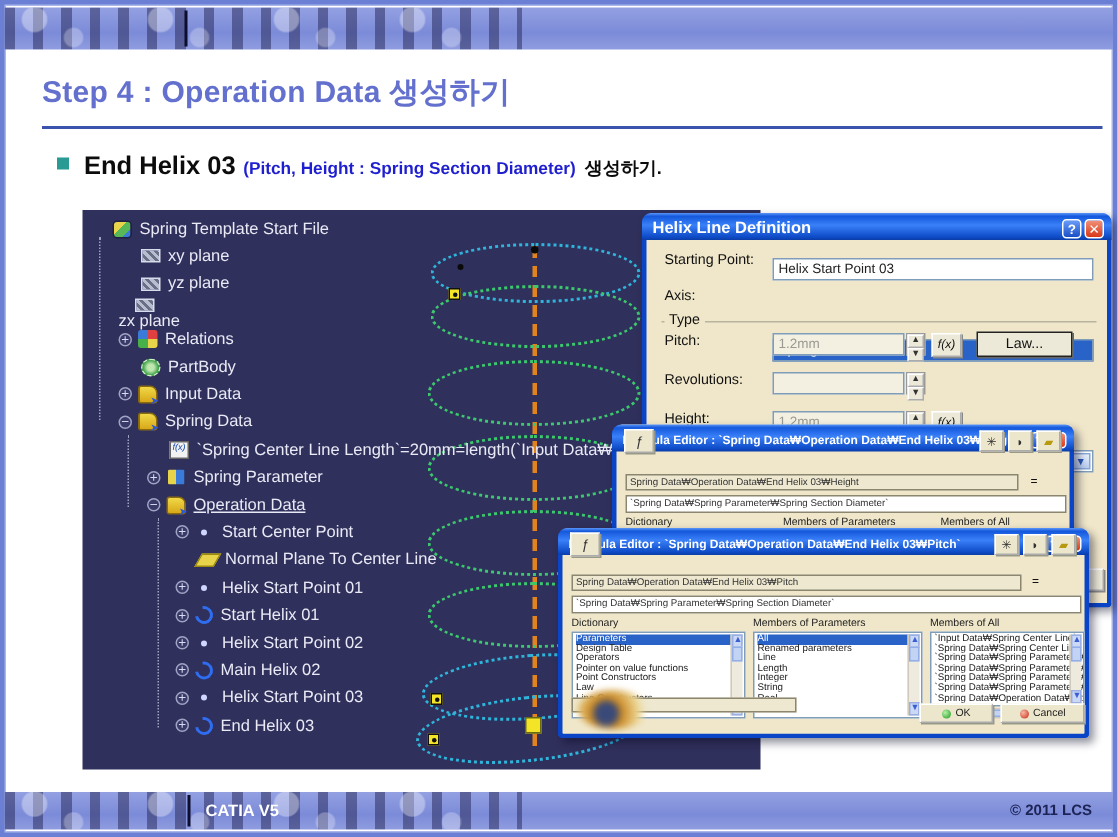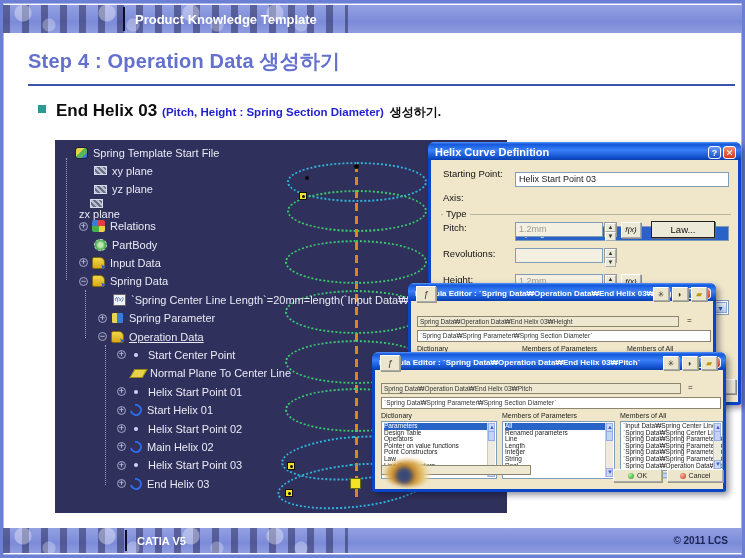--- a/index.html
+++ b/index.html
@@ -103,21 +103,20 @@
   #footer-right{position:absolute;right:14px;top:0;bottom:0;display:flex;align-items:center;color:#1c2456;font-weight:bold;font-size:10px;}
 </style>
 </head>
 <body>
 
 <div id="slide">
 
   <div class="band" style="top:5px;">
     <div class="pattern"></div>
     <div class="vline" style="left:120px;"></div>
-    <div class="btxt" style="left:132px;font-size:13px;">Product Knowledge Template</div>
   </div>
 
   <div id="step-title">Step 4 : Operation Data 생성하기</div>
   <div id="title-rule"></div>
 
   <div id="bullet-row">
     <span id="bullet-sq"></span>
     <span class="bl-main">End Helix 03</span>
     <span class="bl-paren">(Pitch, Height : Spring Section Diameter)</span>
     <span class="bl-suffix">생성하기.</span>
@@ -239,21 +238,21 @@
         <div class="trow" style="top: 335.2px; left: 62px;">
           <span class="exp">+</span>
           <span class="tic ic-helix"></span>
           <span class="tlb">End Helix 03</span>
         </div>
       </div>
   </div>
 
   <div class="xp" style="left:428px;top:142px;width:313px;height:263px;z-index:5;">
     <div class="xp-title" style="font-size:11px;">
-      <span class="ttxt">Helix Curve Definition</span>
+      <span class="ttxt">Helix Line Definition</span>
       <span class="tbtn q">?</span>
       <span class="tbtn x">✕</span>
     </div>
     <div class="lbl" style="left:12px;top:26px;font-size:9.5px;">Starting Point:</div>
     <div class="inp" style="left:84px;top:30px;width:214px;height:15px;font-size:9px;">Helix Start Point 03</div>
     <div class="lbl" style="left:12px;top:50px;font-size:9.5px;">Axis:</div>
     <div class="inp sel" style="left:84px;top:52px;width:214px;height:15px;font-size:9px;">Spring Center Line</div>
     <div class="lbl" style="left:12px;top:66px;font-size:9.5px;background:#f0e7ca;padding:0 3px;z-index:2;">Type</div>
     <div class="grp" style="left:10px;top:72px;width:290px;"></div>
     <div class="lbl" style="left:12px;top:80px;font-size:9.5px;">Pitch:</div>

